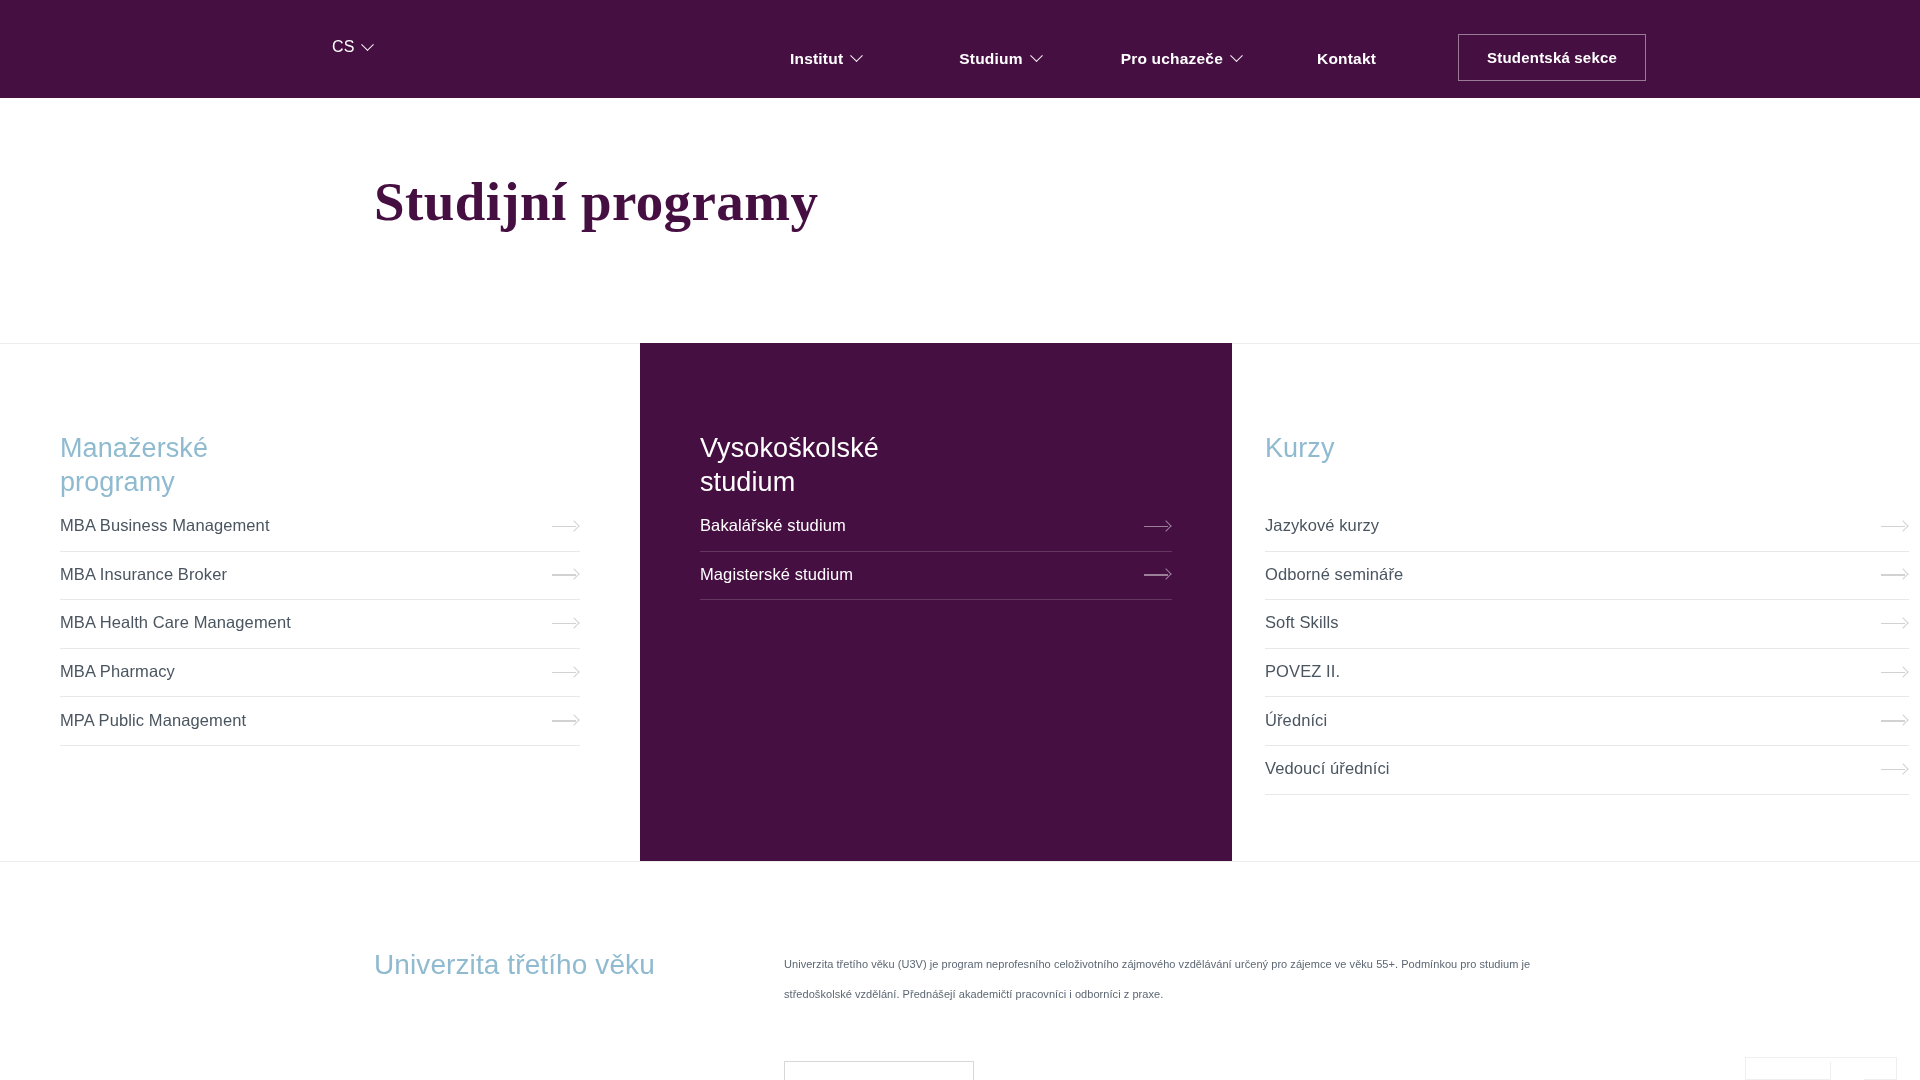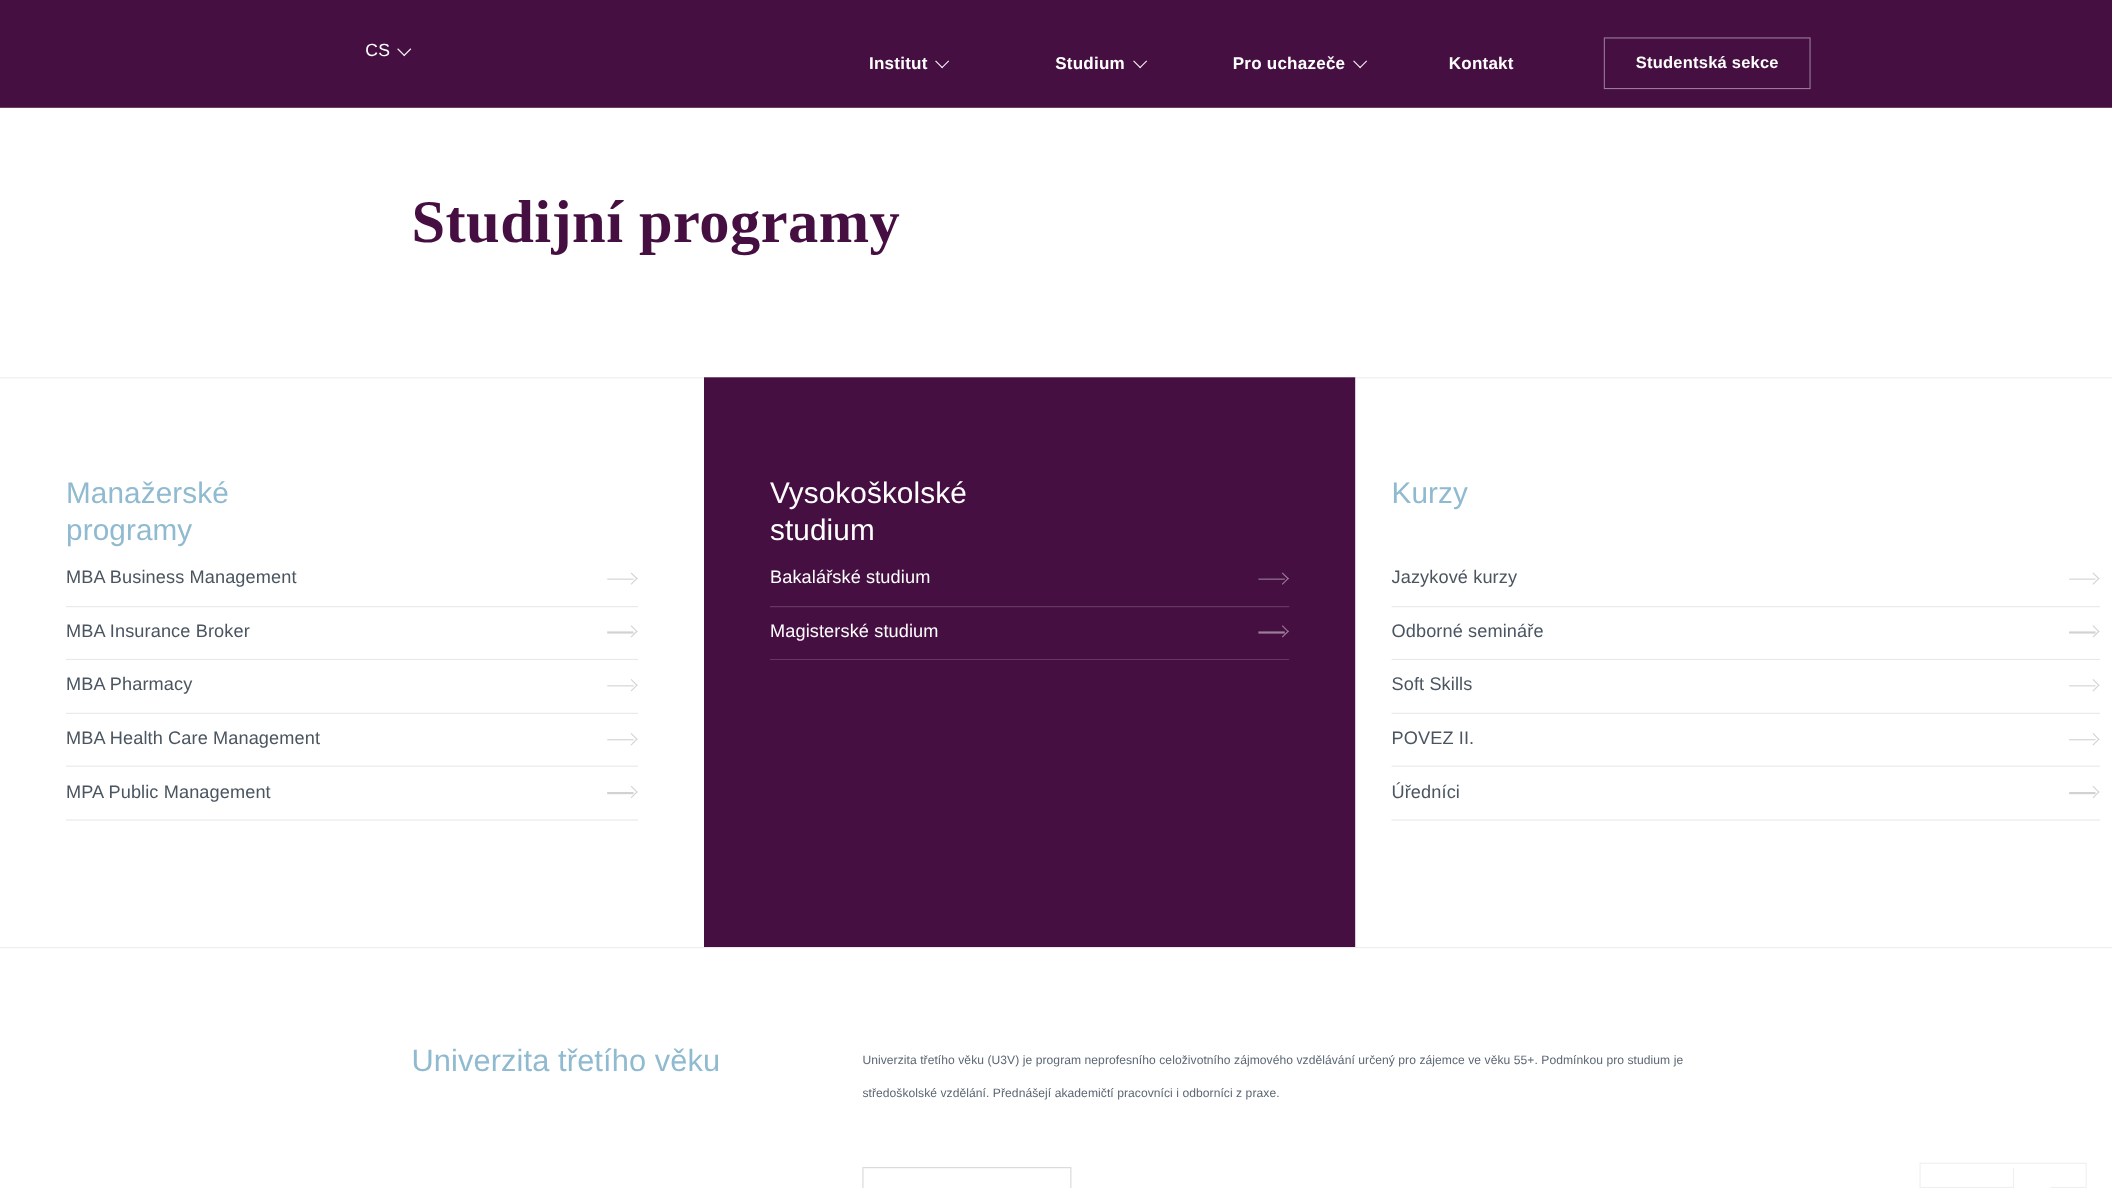--- a/index.html
+++ b/index.html
@@ -324,25 +324,25 @@
         <ul class="list">
           <li class="list-item">
             <span class="list-label">MBA Business Management</span>
             <span class="arrow"></span>
           </li>
           <li class="list-item">
             <span class="list-label">MBA Insurance Broker</span>
             <span class="arrow"></span>
           </li>
           <li class="list-item">
+            <span class="list-label">MBA Health Care Management</span>
+            <span class="arrow"></span>
+          </li>
+          <li class="list-item">
             <span class="list-label">MBA Pharmacy</span>
-            <span class="arrow"></span>
-          </li>
-          <li class="list-item">
-            <span class="list-label">MBA Health Care Management</span>
             <span class="arrow"></span>
           </li>
           <li class="list-item">
             <span class="list-label">MPA Public Management</span>
             <span class="arrow"></span>
           </li>
         </ul>
       </div>
     </div>
 
@@ -380,20 +380,24 @@
             <span class="arrow"></span>
           </li>
           <li class="list-item">
             <span class="list-label">POVEZ II.</span>
             <span class="arrow"></span>
           </li>
           <li class="list-item">
             <span class="list-label">Úředníci</span>
             <span class="arrow"></span>
           </li>
+          <li class="list-item">
+            <span class="list-label">Vedoucí úředníci</span>
+            <span class="arrow"></span>
+          </li>
         </ul>
       </div>
     </div>
   </div>
 
   <div class="hrule hrule-bottom"></div>
 
   <div class="u3v">
     <div class="u3v-title">Univerzita třetího věku</div>
     <div class="u3v-body">Univerzita třetího věku (U3V) je program neprofesního celoživotního zájmového vzdělávání určený pro zájemce ve věku 55+. Podmínkou pro studium je středoškolské vzdělání. Přednášejí akademičtí pracovníci i odborníci z praxe.</div>

